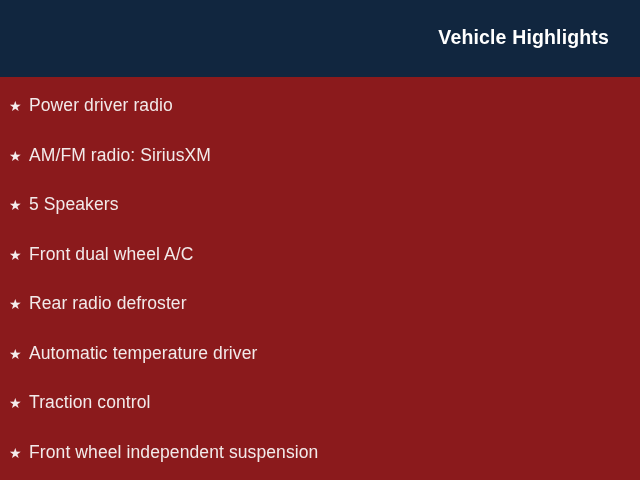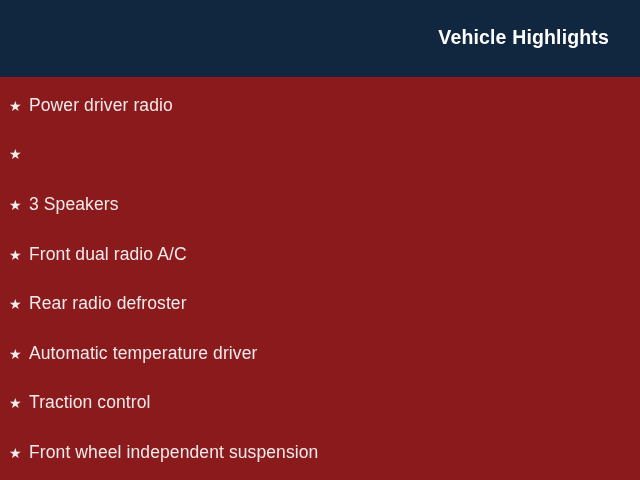--- a/index.html
+++ b/index.html
@@ -93,30 +93,31 @@
   <div id="body-panel">
     <ul id="highlights-list">
 
       <li class="highlight-item">
         <span class="bullet-star">★</span>
         <span class="highlight-label">Power driver radio</span>
       </li>
 
       <li class="highlight-item">
         <span class="bullet-star">★</span>
+        <span class="highlight-label">AM/FM radio: SiriusXM</span>
       </li>
 
       <li class="highlight-item">
         <span class="bullet-star">★</span>
-        <span class="highlight-label">3 Speakers</span>
+        <span class="highlight-label">5 Speakers</span>
       </li>
 
       <li class="highlight-item">
         <span class="bullet-star">★</span>
-        <span class="highlight-label">Front dual radio A/C</span>
+        <span class="highlight-label">Front dual wheel A/C</span>
       </li>
 
       <li class="highlight-item">
         <span class="bullet-star">★</span>
         <span class="highlight-label">Rear radio defroster</span>
       </li>
 
       <li class="highlight-item">
         <span class="bullet-star">★</span>
         <span class="highlight-label">Automatic temperature driver</span>

